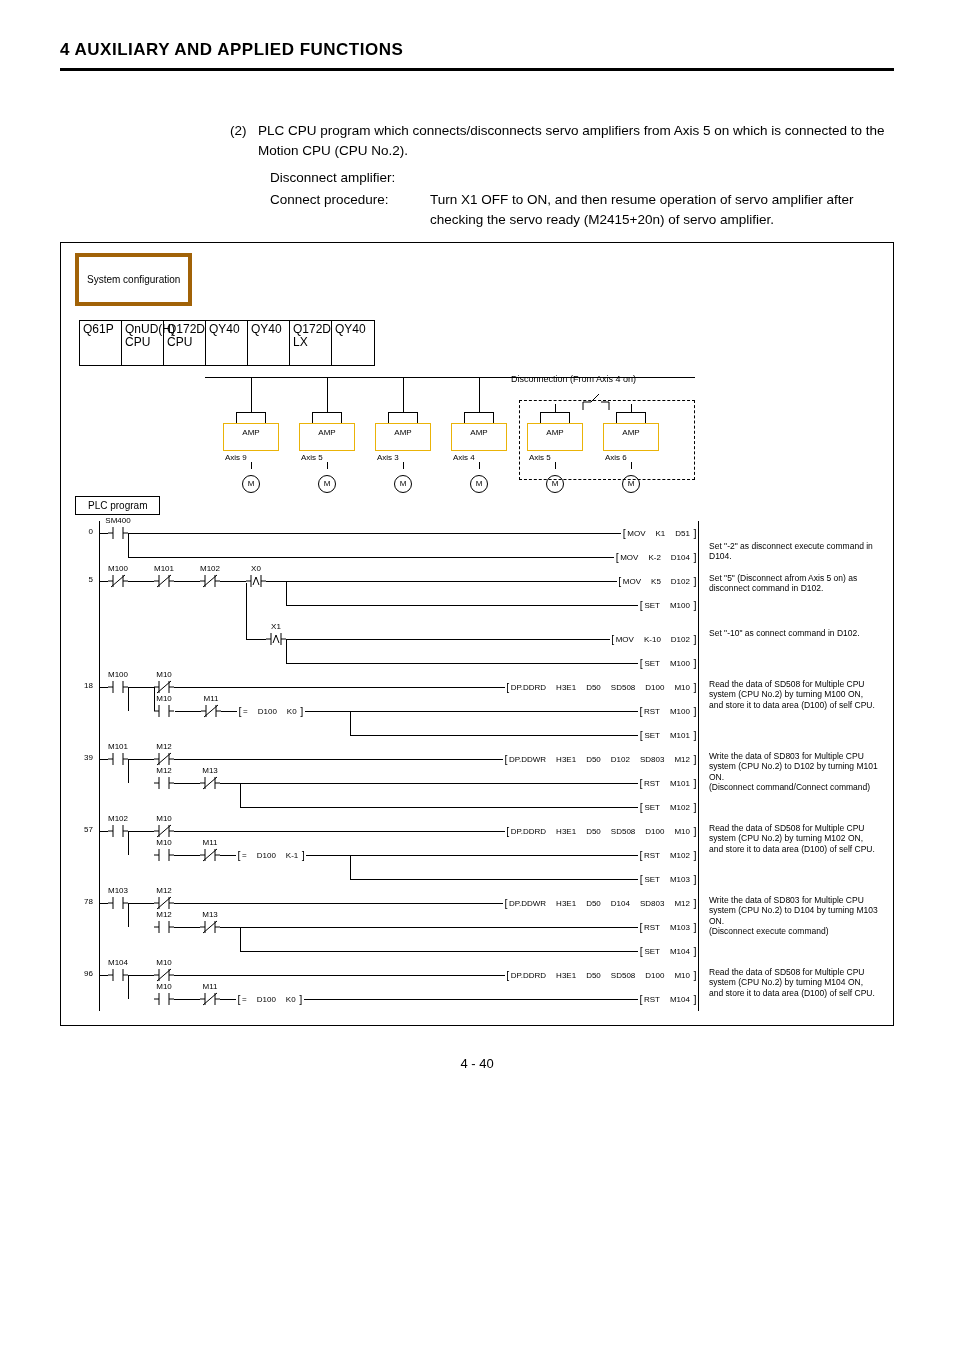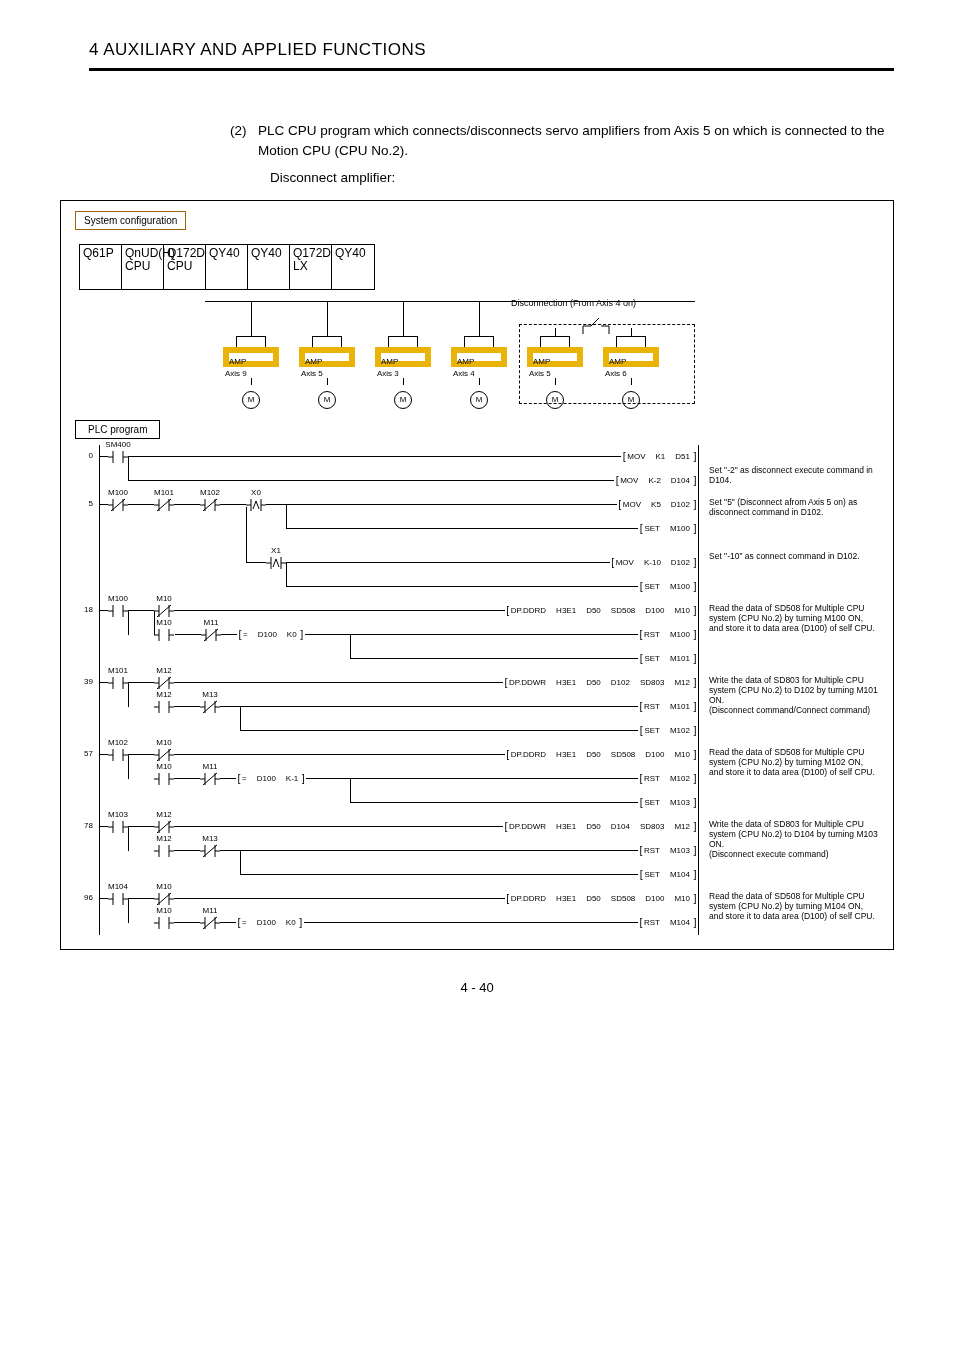--- a/index.html
+++ b/index.html
@@ -6,26 +6,25 @@
   body {
     font-family: Arial, sans-serif;
     font-size: 11px;
     color: #000;
     width: 954px;
     background: #fff;
     padding: 40px 60px 40px 60px;
   }
   .header {
     font-size: 17px;
-    font-weight: normal;
+    font-weight: bold;
     padding-bottom: 8px;
     border-bottom: 3px solid #000;
     margin-bottom: 50px;
     letter-spacing: 0.5px;
-    margin-left: 29px;
   }
   .intro {
     margin-left: 170px;
     font-size: 13.5px;
     line-height: 1.5;
     margin-bottom: 6px;
   }
   .intro-row { display: flex; margin-bottom: 2px; }
   .intro-num { width: 28px; flex-shrink: 0; }
   .intro-text { flex: 1; }
@@ -37,23 +36,23 @@
   .proc-row { display: flex; margin-bottom: 2px; }
   .proc-label { width: 160px; flex-shrink: 0; }
   .proc-val { flex: 1; }
   .diagram-box {
     border: 1px solid #000;
     margin-top: 12px;
     padding: 10px 14px 14px 14px;
     position: relative;
   }
   .sysconf {
-    border: 1px solid #a16207;
+    border: 4px solid #a16207;
     display: inline-block;
-    padding: 3px 8px;
+    padding: 17px 8px;
     font-size: 10px;
     margin-bottom: 8px;
   }
   .rack-area { position: relative; height: 170px; }
   .rack {
     position: absolute;
     left: 4px; top: 6px;
     border: 1px solid #000;
     display: flex;
   }
@@ -81,25 +80,25 @@
     display: flex;
     gap: 20px;
   }
   .amp-unit {
     width: 56px;
     text-align: center;
     font-size: 8px;
     position: relative;
   }
   .amp-box {
-    border: 6px solid #eab308;
-    height: 20px;
+    border: 1px solid #eab308;
+    height: 28px;
     line-height: 18px;
     font-size: 8px;
-    text-align: left;
+    text-align: center;
     position: relative;
   }
   .amp-label { font-size: 8px; margin-top: 2px; text-align: left; padding-left: 2px; }
   .motor {
     width: 18px; height: 18px;
     border-radius: 50%;
     border: 1px solid #000;
     margin: 6px auto 0 auto;
     line-height: 16px;
     font-size: 8px;
@@ -229,20 +228,24 @@
 
 <div class="intro">
   <div class="intro-row">
     <div class="intro-num">(2)</div>
     <div class="intro-text">PLC CPU program which connects/disconnects servo amplifiers from Axis 5 on which is connected to the Motion CPU (CPU No.2).</div>
   </div>
 </div>
 <div class="proc-table">
   <div class="proc-row">
     <div class="proc-label">Disconnect amplifier:</div>
+  </div>
+  <div class="proc-row">
+    <div class="proc-label">Connect procedure:</div>
+    <div class="proc-val">Turn X1 OFF to ON, and then resume operation of servo amplifier after checking the servo ready (M2415+20n) of servo amplifier.</div>
   </div>
 </div>
 
 <div class="diagram-box">
 
   
   <div class="sysconf">System configuration</div>
   <div class="rack-area">
     <div class="rack">
       <div class="slot">Q61P</div>

